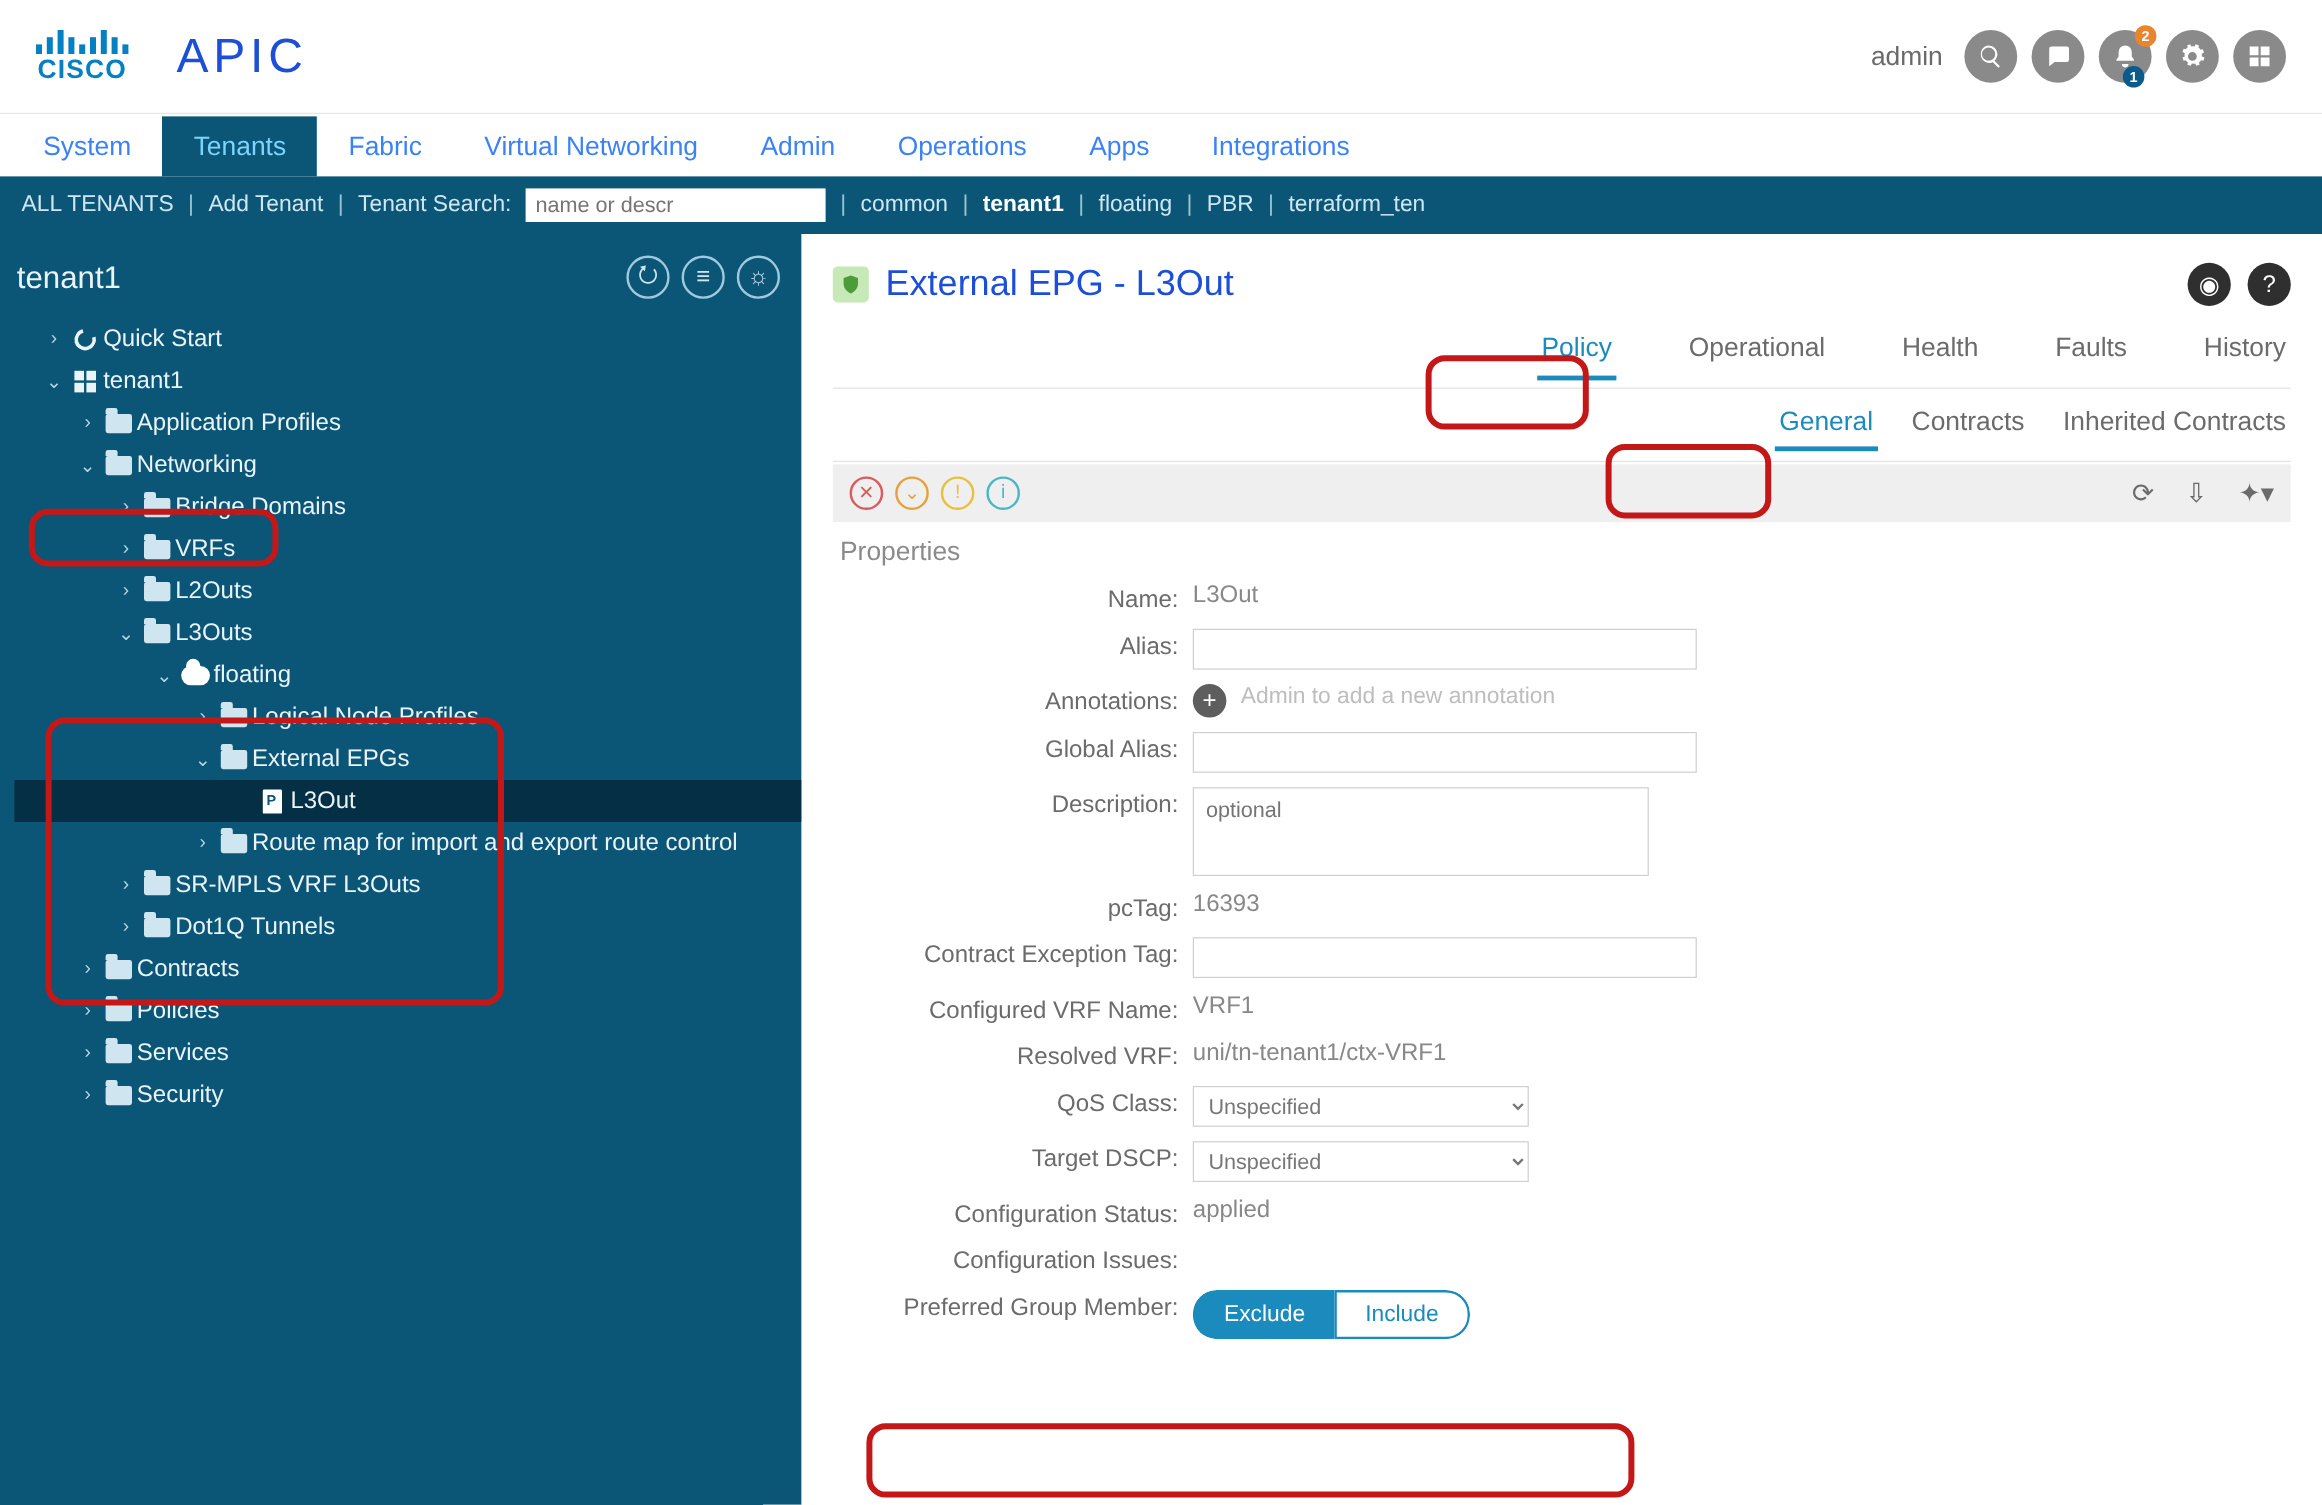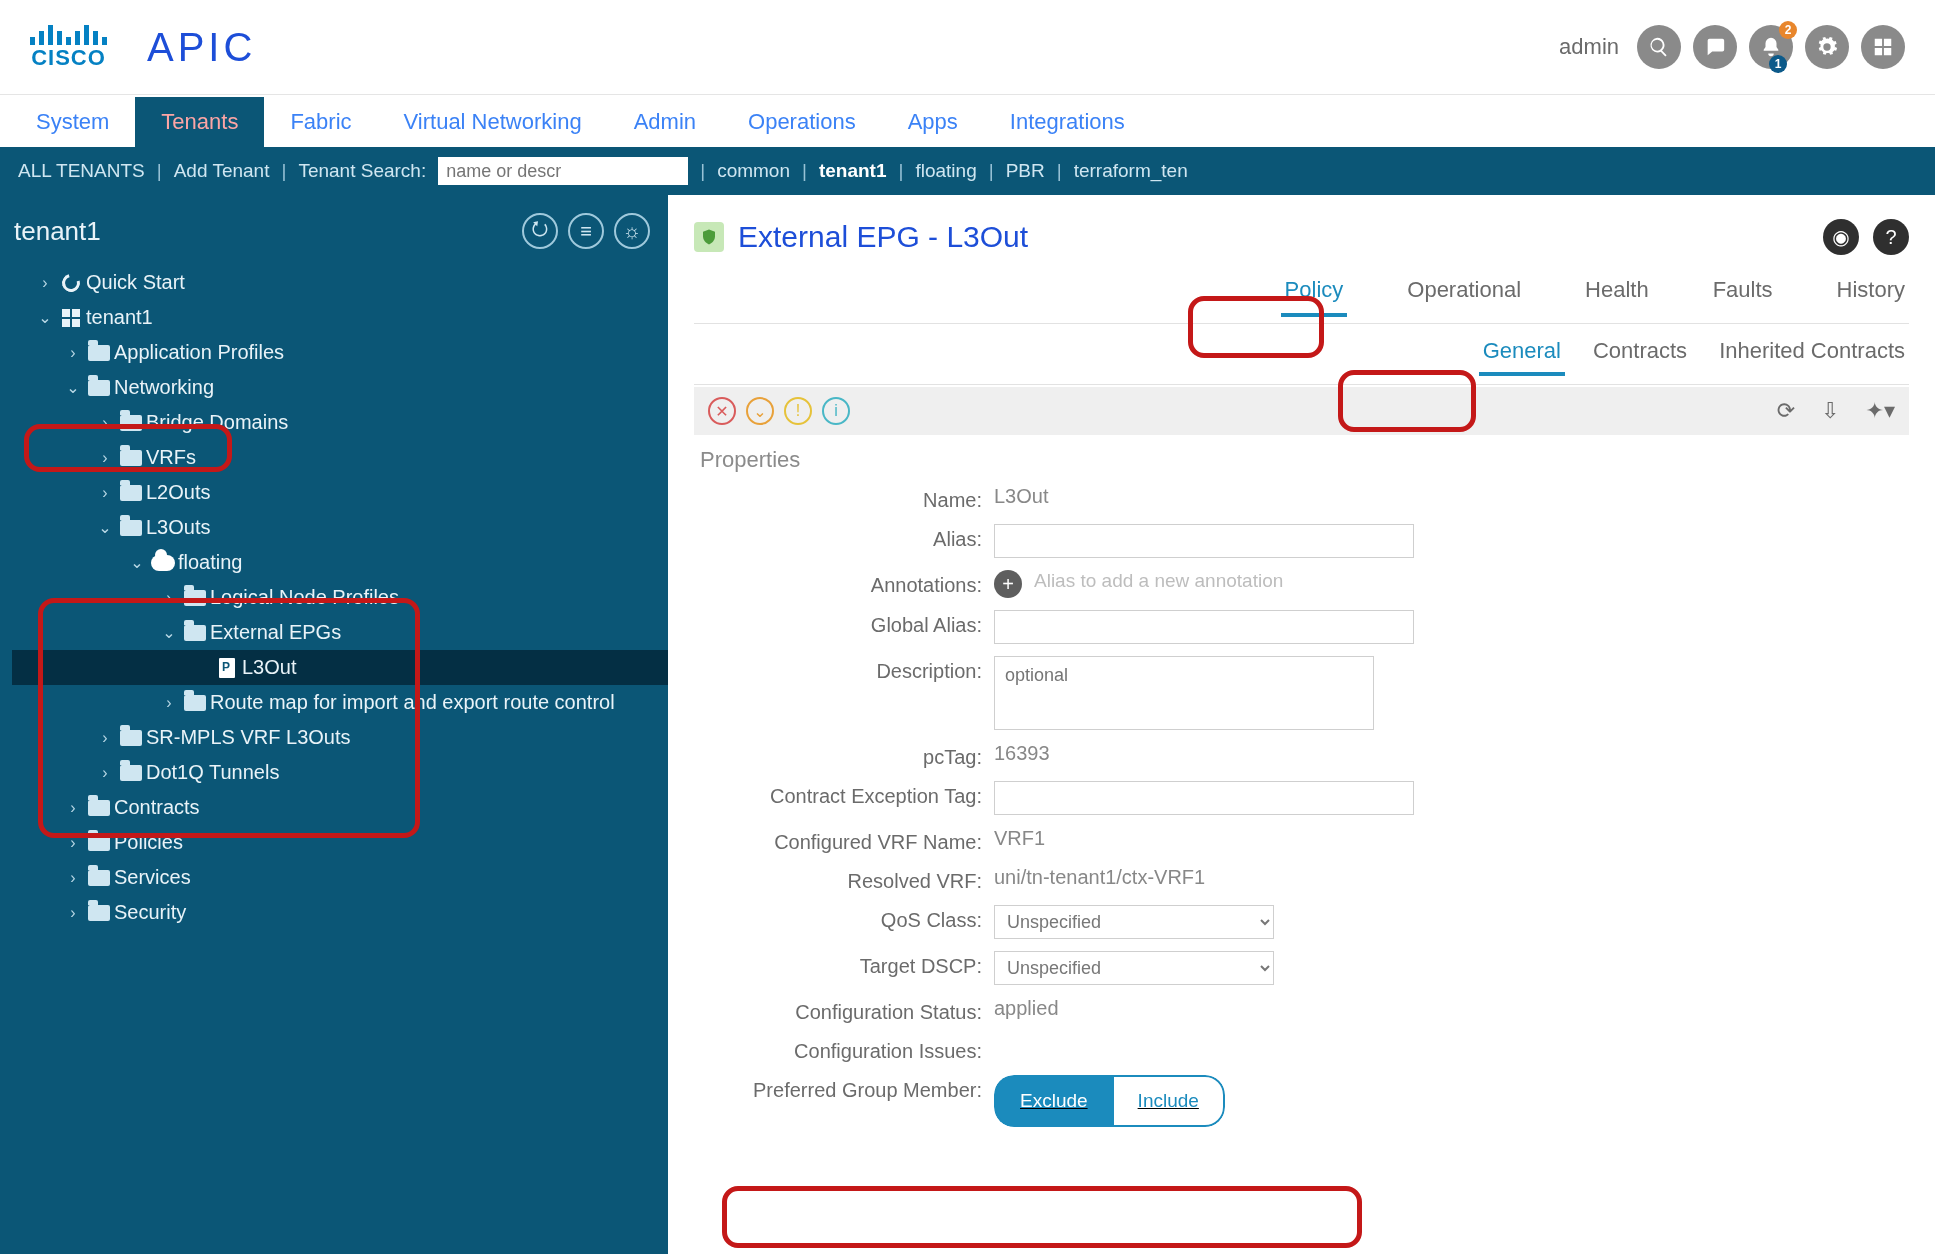--- a/index.html
+++ b/index.html
@@ -17,21 +17,21 @@
 .hdr-icons { display:flex; gap:12px; }
 .hdr-ico { width:44px; height:44px; border-radius:50%; background:#8a8a8a; display:flex; align-items:center; justify-content:center; color:#fff; font-size:20px; position:relative; }
 .hdr-ico svg { width:22px; height:22px; fill:#fff; }
 .badge { position:absolute; width:18px; height:18px; border-radius:50%; font-size:12px; display:flex; align-items:center; justify-content:center; color:#fff; font-weight:bold; }
 .badge-o { background:#e8862c; top:-4px; right:-4px; }
 .badge-b { background:#0c5a8a; bottom:-4px; right:6px; }
 
 
 .nav-main { display:flex; align-items:flex-end; height:52px; background:#fff; padding-left:10px; }
 .nav-main-item { padding:12px 26px; color:#3b82f6; font-size:22px; cursor:pointer; }
-.nav-main-item.active { background:#0b5676; color:#fca5a5;text-align:center; }
+.nav-main-item.active { background:#0b5676; color:#7dd3fc;text-align:center; }
 
 
 .subnav { background:#0b5676; color:#cfe6f1; display:flex; align-items:center; height:48px; padding:0 18px; font-size:19px; gap:12px; }
 .subnav .sep { color:#97c2d6; }
 .subnav a { color:#cfe6f1; cursor:pointer; }
 .subnav .bold { font-weight:bold; color:#fff; }
 .tenant-search { background:#fff; border:none; height:28px; width:250px; padding:0 8px; font-size:18px; color:#555; }
 
 
 .body-row { display:flex; height:calc(1254px - 95px - 52px - 48px); }
@@ -84,21 +84,21 @@
 
 .props-title{ font-size:22px; color:#8b8b8b; padding:12px 0 6px 6px;}
 .form-row{ display:flex; align-items:flex-start; padding:6px 0;}
 .form-lbl{ width:300px; text-align:right; padding-right:12px; color:#6b6b6b; font-size:20px; padding-top:4px;}
 .form-val{ color:#888; font-size:20px;}
 .txt-in{ border:1px solid #cfcfcf; background:#fff; height:34px; width:420px; padding:0 10px; font-size:18px; color:#777;}
 .txt-area{ border:1px solid #cfcfcf; width:380px; height:74px; padding:8px 10px; font-size:18px; color:#aaa; resize:none;}
 .sel{ border:1px solid #cfcfcf; height:34px; width:280px; padding:0 8px; font-size:18px; color:#777; background:#fff;}
 .ann-add{width:28px;height:28px;border-radius:50%;background:#5e5e5e;color:#fff;display:flex;align-items:center;justify-content:center;font-size:20px;margin-right:12px;cursor:pointer;}
 .ann-hint{color:#bdbdbd; font-size:19px;}
-.pill-grp{ display:flex; border-radius:20px; overflow:hidden; height:52px;text-decoration:underline; }
+.pill-grp{ display:flex; border-radius:20px; overflow:hidden; height:41px; }
 .pill{ display:flex; align-items:center; padding:0 24px; font-size:19px; cursor:pointer; border:2px solid #1b8bbd;}
 .pill.on{ background:#1b8bbd; color:#fff;}
 .pill.off{ background:#fff; color:#1b8bbd;}
 .pill.left{border-radius:20px 0 0 20px; border-right:none;}
 .pill.right{border-radius:0 20px 20px 0;}
 
 
 .rel { position:relative; }
 </style>
 </head>
@@ -383,21 +383,21 @@
         <div class="form-lbl">Name:</div>
         <div class="form-val">L3Out</div>
       </div>
     <div class="form-row">
         <div class="form-lbl">Alias:</div>
         <input class="txt-in" style="">
       </div>
     <div class="form-row">
         <div class="form-lbl">Annotations:</div>
         <div class="ann-add">+</div>
-        <div class="ann-hint">Alias to add a new annotation</div>
+        <div class="ann-hint">Admin to add a new annotation</div>
       </div>
     <div class="form-row">
         <div class="form-lbl">Global Alias:</div>
         <input class="txt-in" style="">
       </div>
     <div class="form-row">
         <div class="form-lbl">Description:</div>
         <textarea class="txt-area" placeholder="optional" style=""></textarea>
       </div>
     <div class="form-row">

